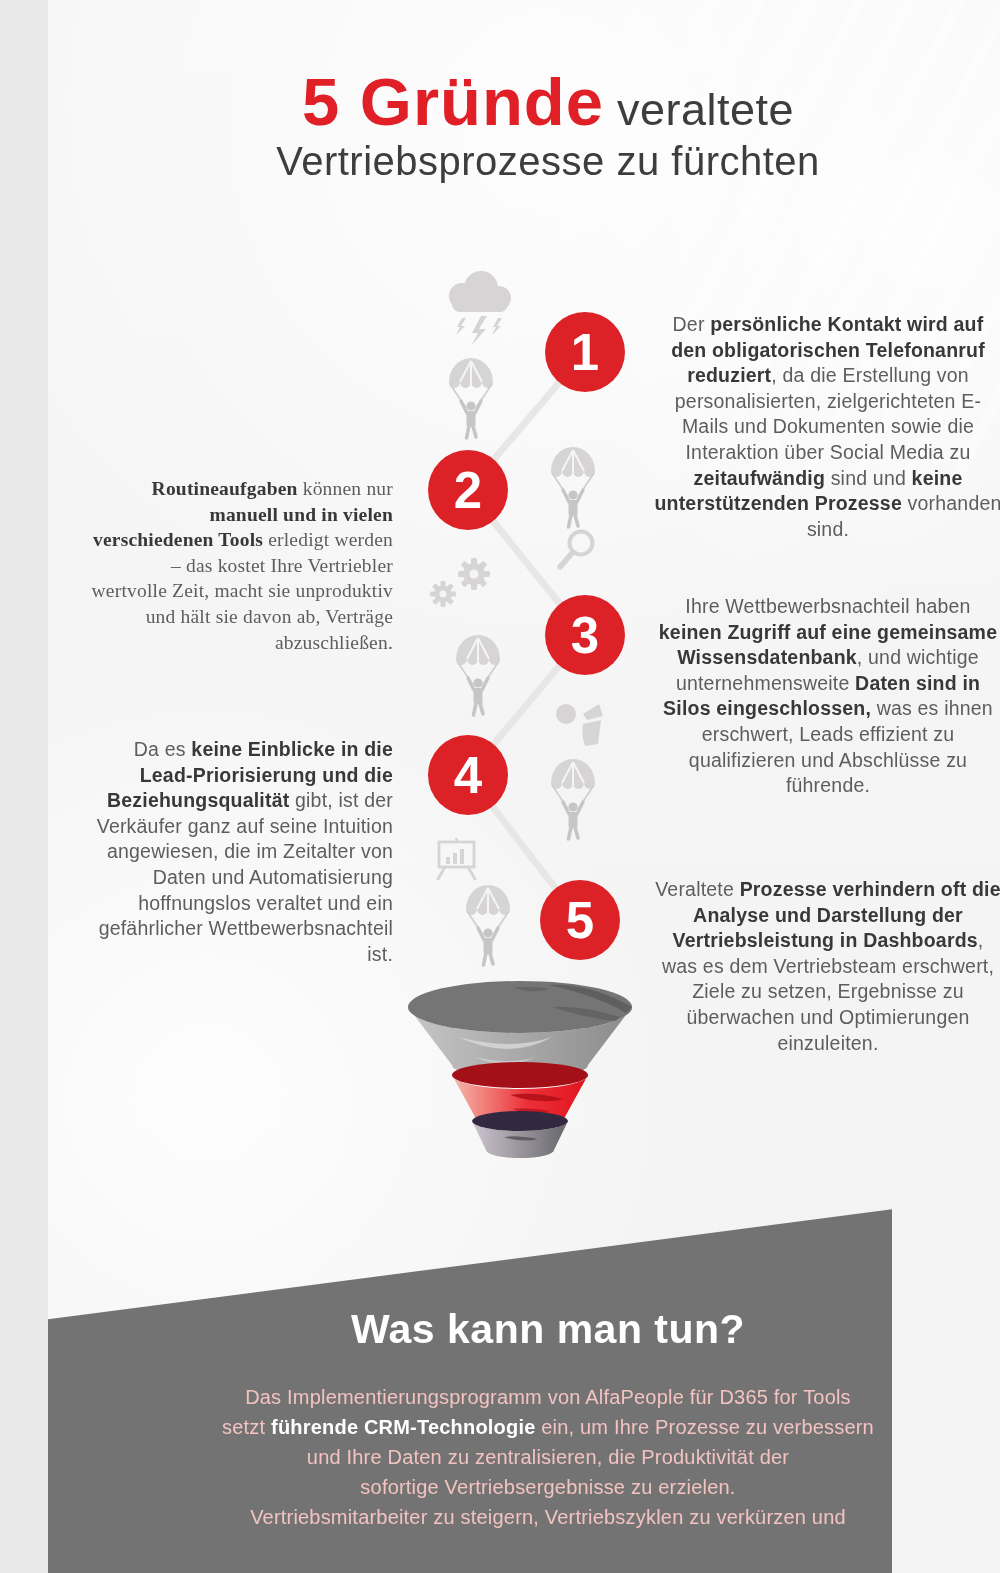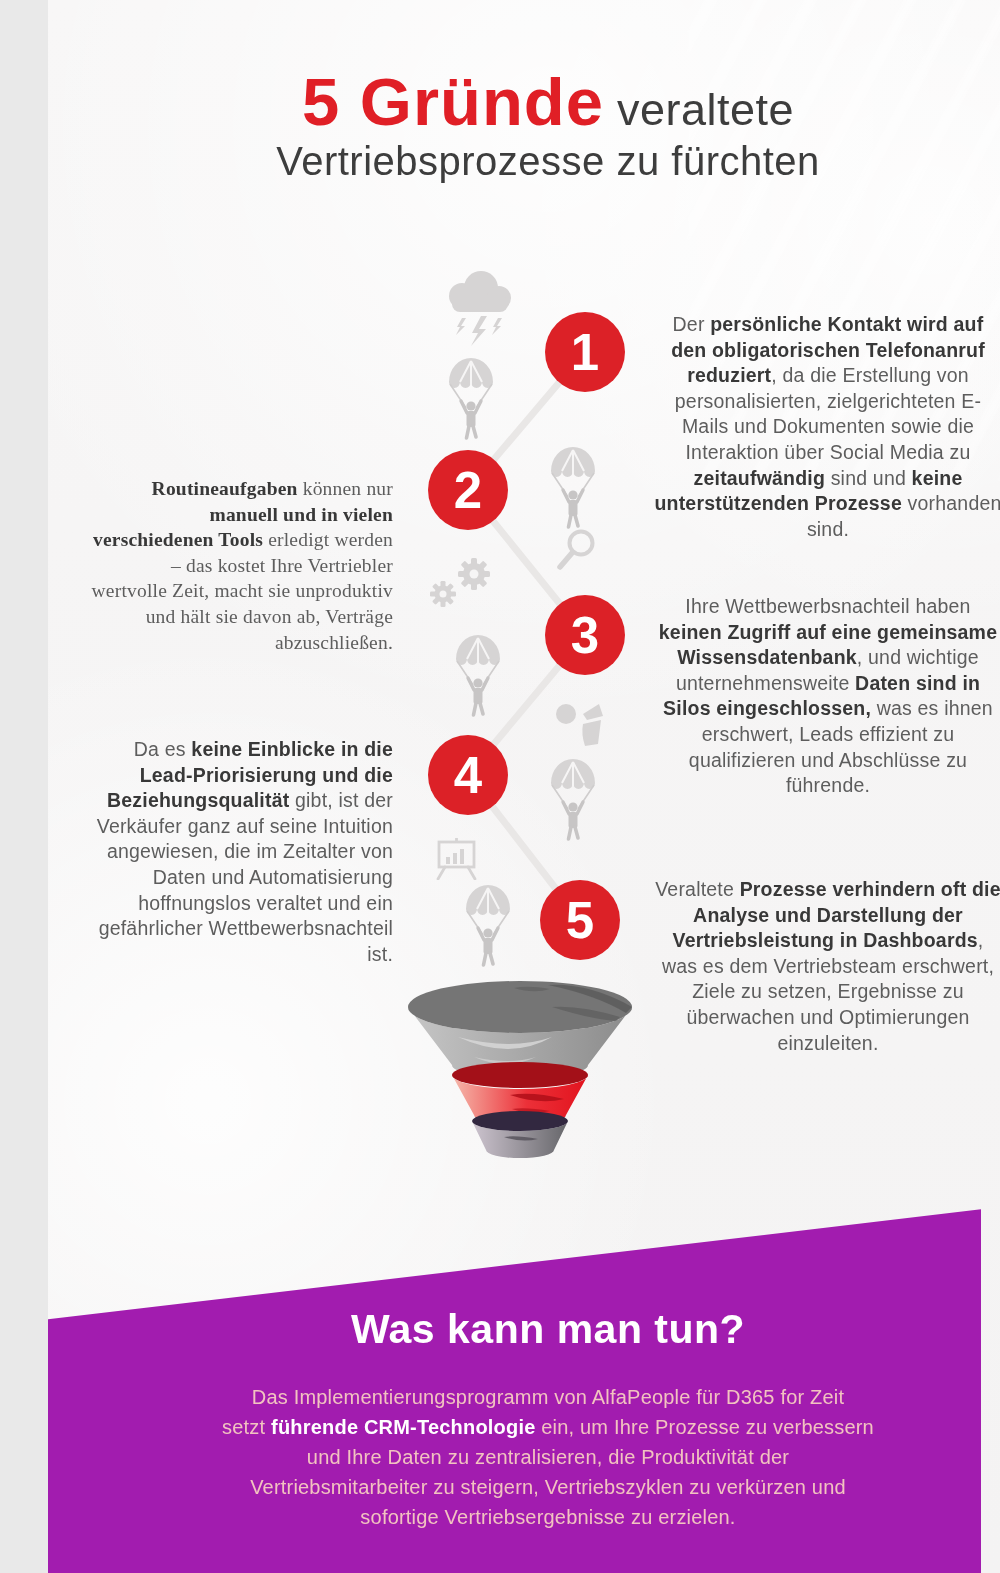--- a/index.html
+++ b/index.html
@@ -41,22 +41,22 @@
   .blk-left{left:43px;width:302px;text-align:right;}
   
   .numcircle{
     position:absolute;width:80px;height:80px;border-radius:50%;
     background:#dc2127;display:flex;align-items:center;justify-content:center;
   }
   .numcircle span{color:#ffffff;font-size:51px;font-weight:700;line-height:1;}
   
   .deco{position:absolute;}
   .footer{
-    position:absolute;left:0;top:1200px;width:933px;height:373px;
-    background:#a21caf;
+    position:absolute;left:0;top:1200px;width:844px;height:373px;
+    background:#737373;
     clip-path:polygon(0 32%, 100% 2.5%, 100% 100%, 0 100%);
   }
   .footer-title{
     position:absolute;left:0;top:106px;width:1000px;text-align:center;
     color:#ffffff;font-size:41px;font-weight:700;letter-spacing:.5px;
   }
   .footer-text{
     position:absolute;left:140px;top:182px;width:720px;text-align:center;
     color:#f2c3c0;font-size:20px;line-height:30px;letter-spacing:.2px;
   }
@@ -250,20 +250,20 @@
 
   <div class="block blk-right" style="top:312px;"><span>Der </span><span class="b">persönliche Kontakt wird auf den obligatorischen Telefonanruf reduziert</span><span>, da die Erstellung von personalisierten, zielgerichteten E-Mails und Dokumenten sowie die Interaktion über Social Media zu </span><span class="b">zeitaufwändig</span><span> sind und </span><span class="b">keine unterstützenden Prozesse</span><span> vorhanden sind.</span></div>
   <div class="block blk-left" style="top:476px;font-family:Liberation Serif, serif;"><span class="b">Routineaufgaben</span><span> können nur </span><span class="b">manuell und in vielen verschiedenen Tools</span><span> erledigt werden – das kostet Ihre Vertriebler wertvolle Zeit, macht sie unproduktiv und hält sie davon ab, Verträge abzuschließen.</span></div>
   <div class="block blk-right" style="top:594px;"><span>Ihre Wettbewerbsnachteil haben </span><span class="b">keinen Zugriff auf eine gemeinsame Wissensdatenbank</span><span>, und wichtige unternehmensweite </span><span class="b">Daten sind in Silos eingeschlossen,</span><span> was es ihnen erschwert, Leads effizient zu qualifizieren und Abschlüsse zu führende.</span></div>
   <div class="block blk-left" style="top:737px;"><span>Da es </span><span class="b">keine Einblicke in die Lead-Priorisierung und die Beziehungsqualität</span><span> gibt, ist der Verkäufer ganz auf seine Intuition angewiesen, die im Zeitalter von Daten und Automatisierung hoffnungslos veraltet und ein gefährlicher Wettbewerbsnachteil ist.</span></div>
   <div class="block blk-right" style="top:877px;"><span>Veraltete </span><span class="b">Prozesse verhindern oft die Analyse und Darstellung der Vertriebsleistung in Dashboards</span><span>, was es dem Vertriebsteam erschwert, Ziele zu setzen, Ergebnisse zu überwachen und Optimierungen einzuleiten.</span></div>
 
   <div class="footer">
     <div class="footer-title">Was kann man tun?</div>
     <div class="footer-text">
-      <span class="line"><span>Das Implementierungsprogramm von AlfaPeople für D365 for Zeit</span></span>
+      <span class="line"><span>Das Implementierungsprogramm von AlfaPeople für D365 for Tools</span></span>
       <span class="line"><span>setzt </span><span class="b">führende CRM-Technologie</span><span> ein, um Ihre Prozesse zu verbessern</span></span>
       <span class="line"><span>und Ihre Daten zu zentralisieren, die Produktivität der</span></span>
+      <span class="line"><span>sofortige Vertriebsergebnisse zu erzielen.</span></span>
       <span class="line"><span>Vertriebsmitarbeiter zu steigern, Vertriebszyklen zu verkürzen und</span></span>
-      <span class="line"><span>sofortige Vertriebsergebnisse zu erzielen.</span></span>
     </div>
   </div>
 </div>
 
 </body></html>

